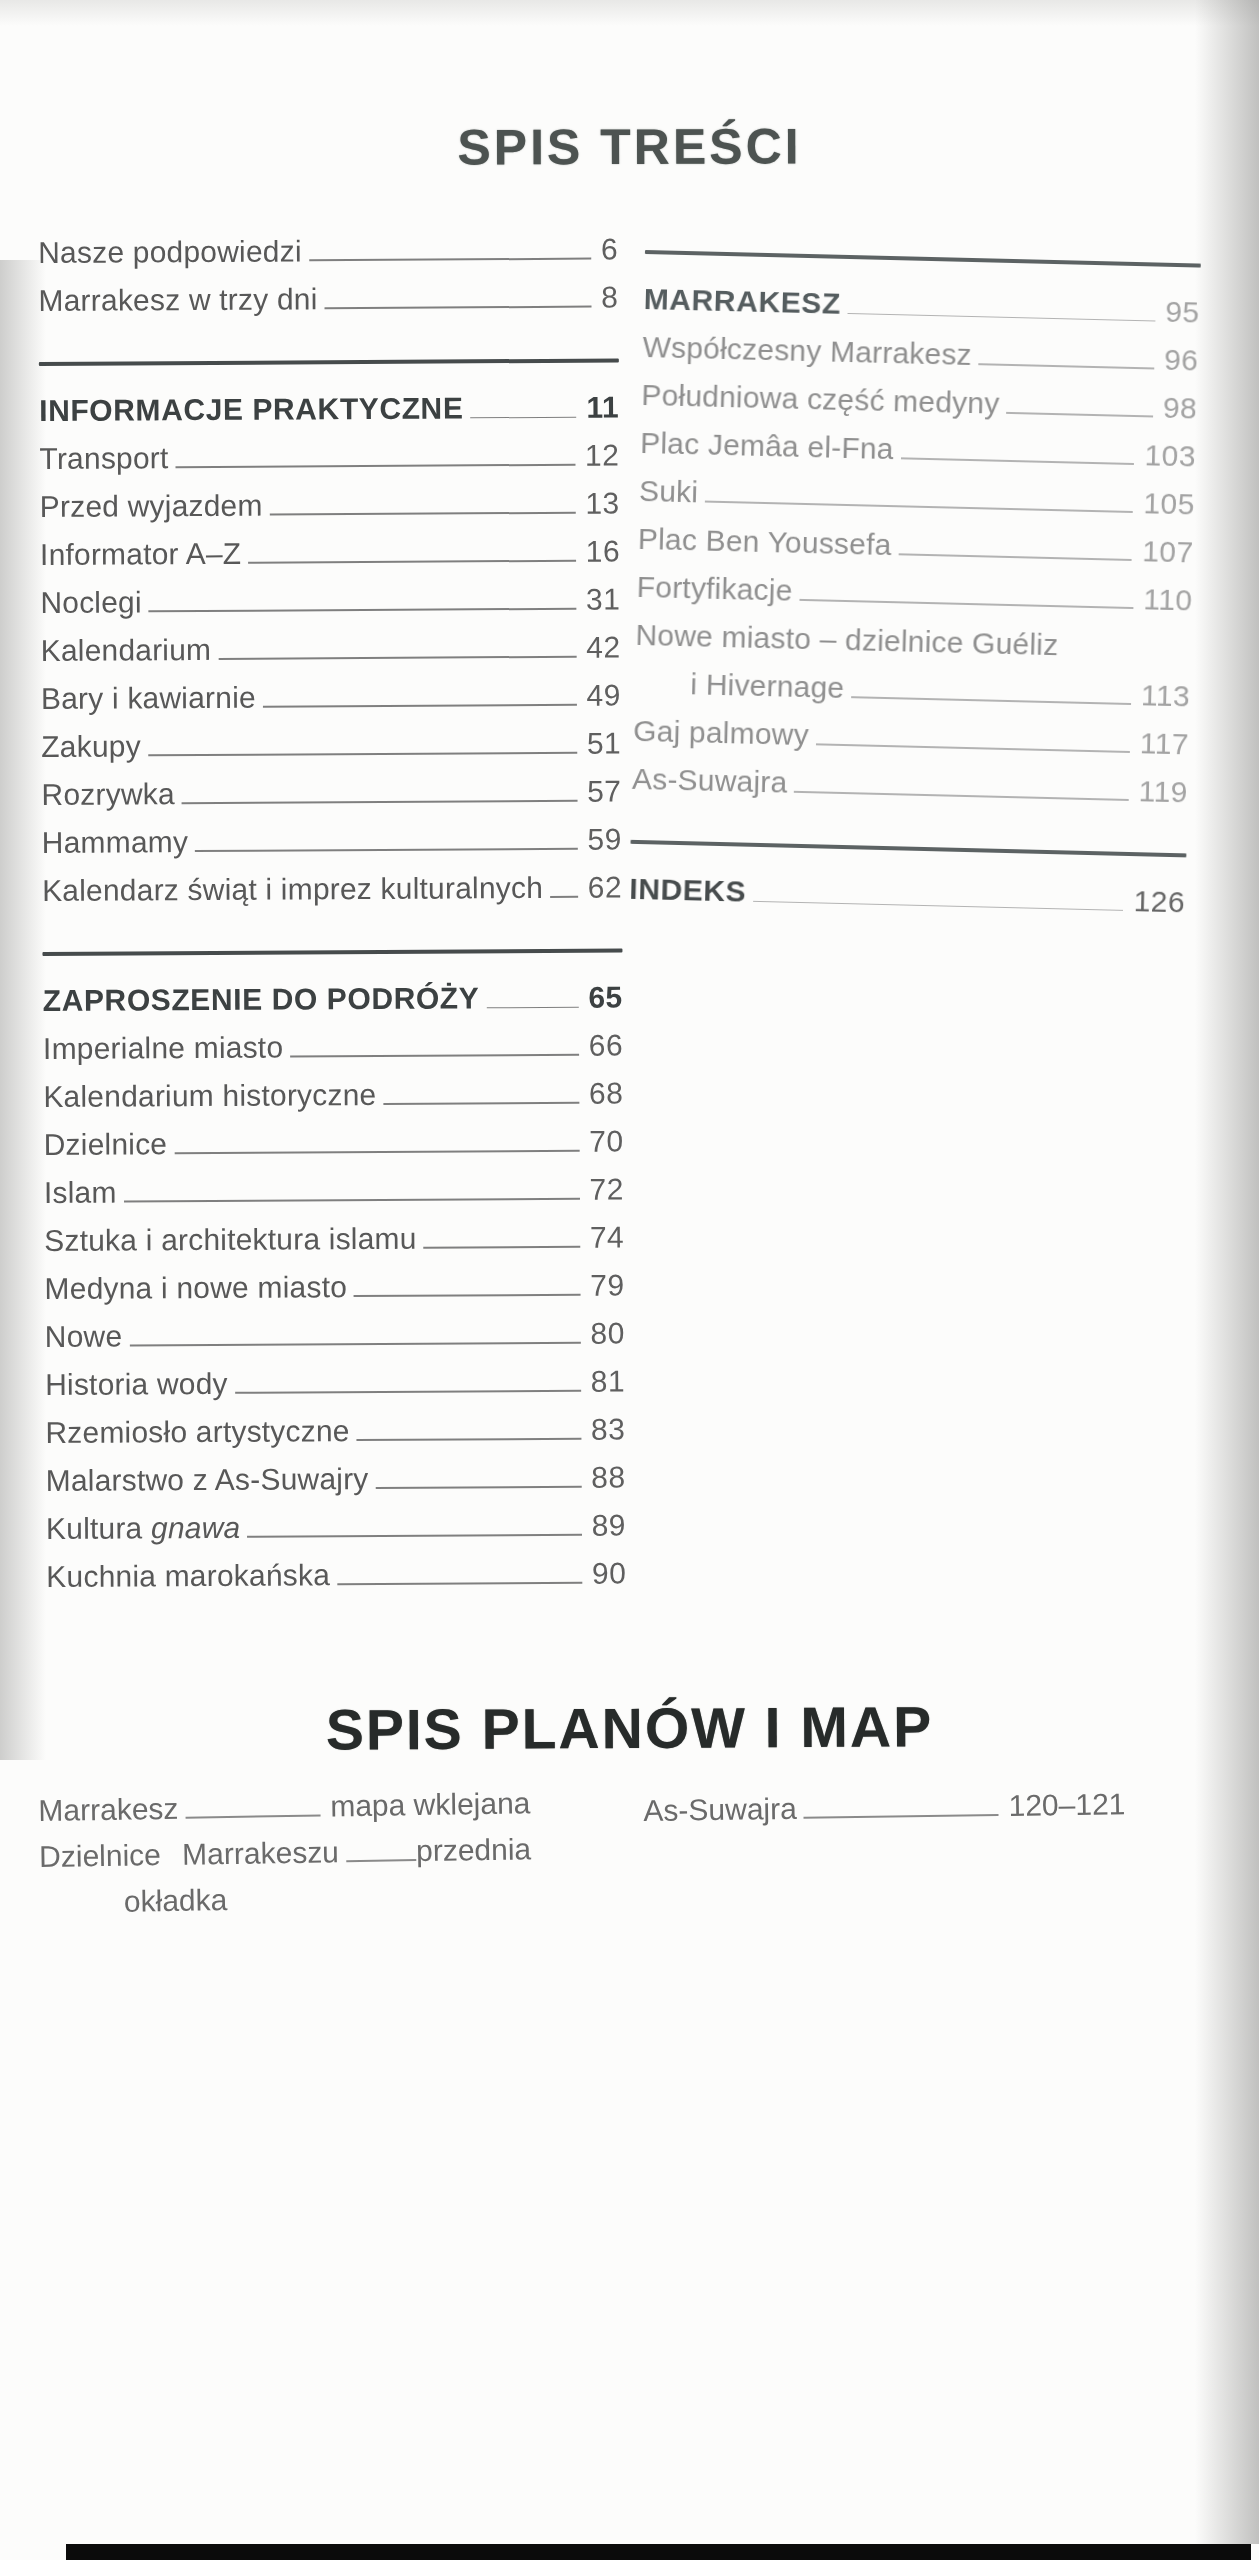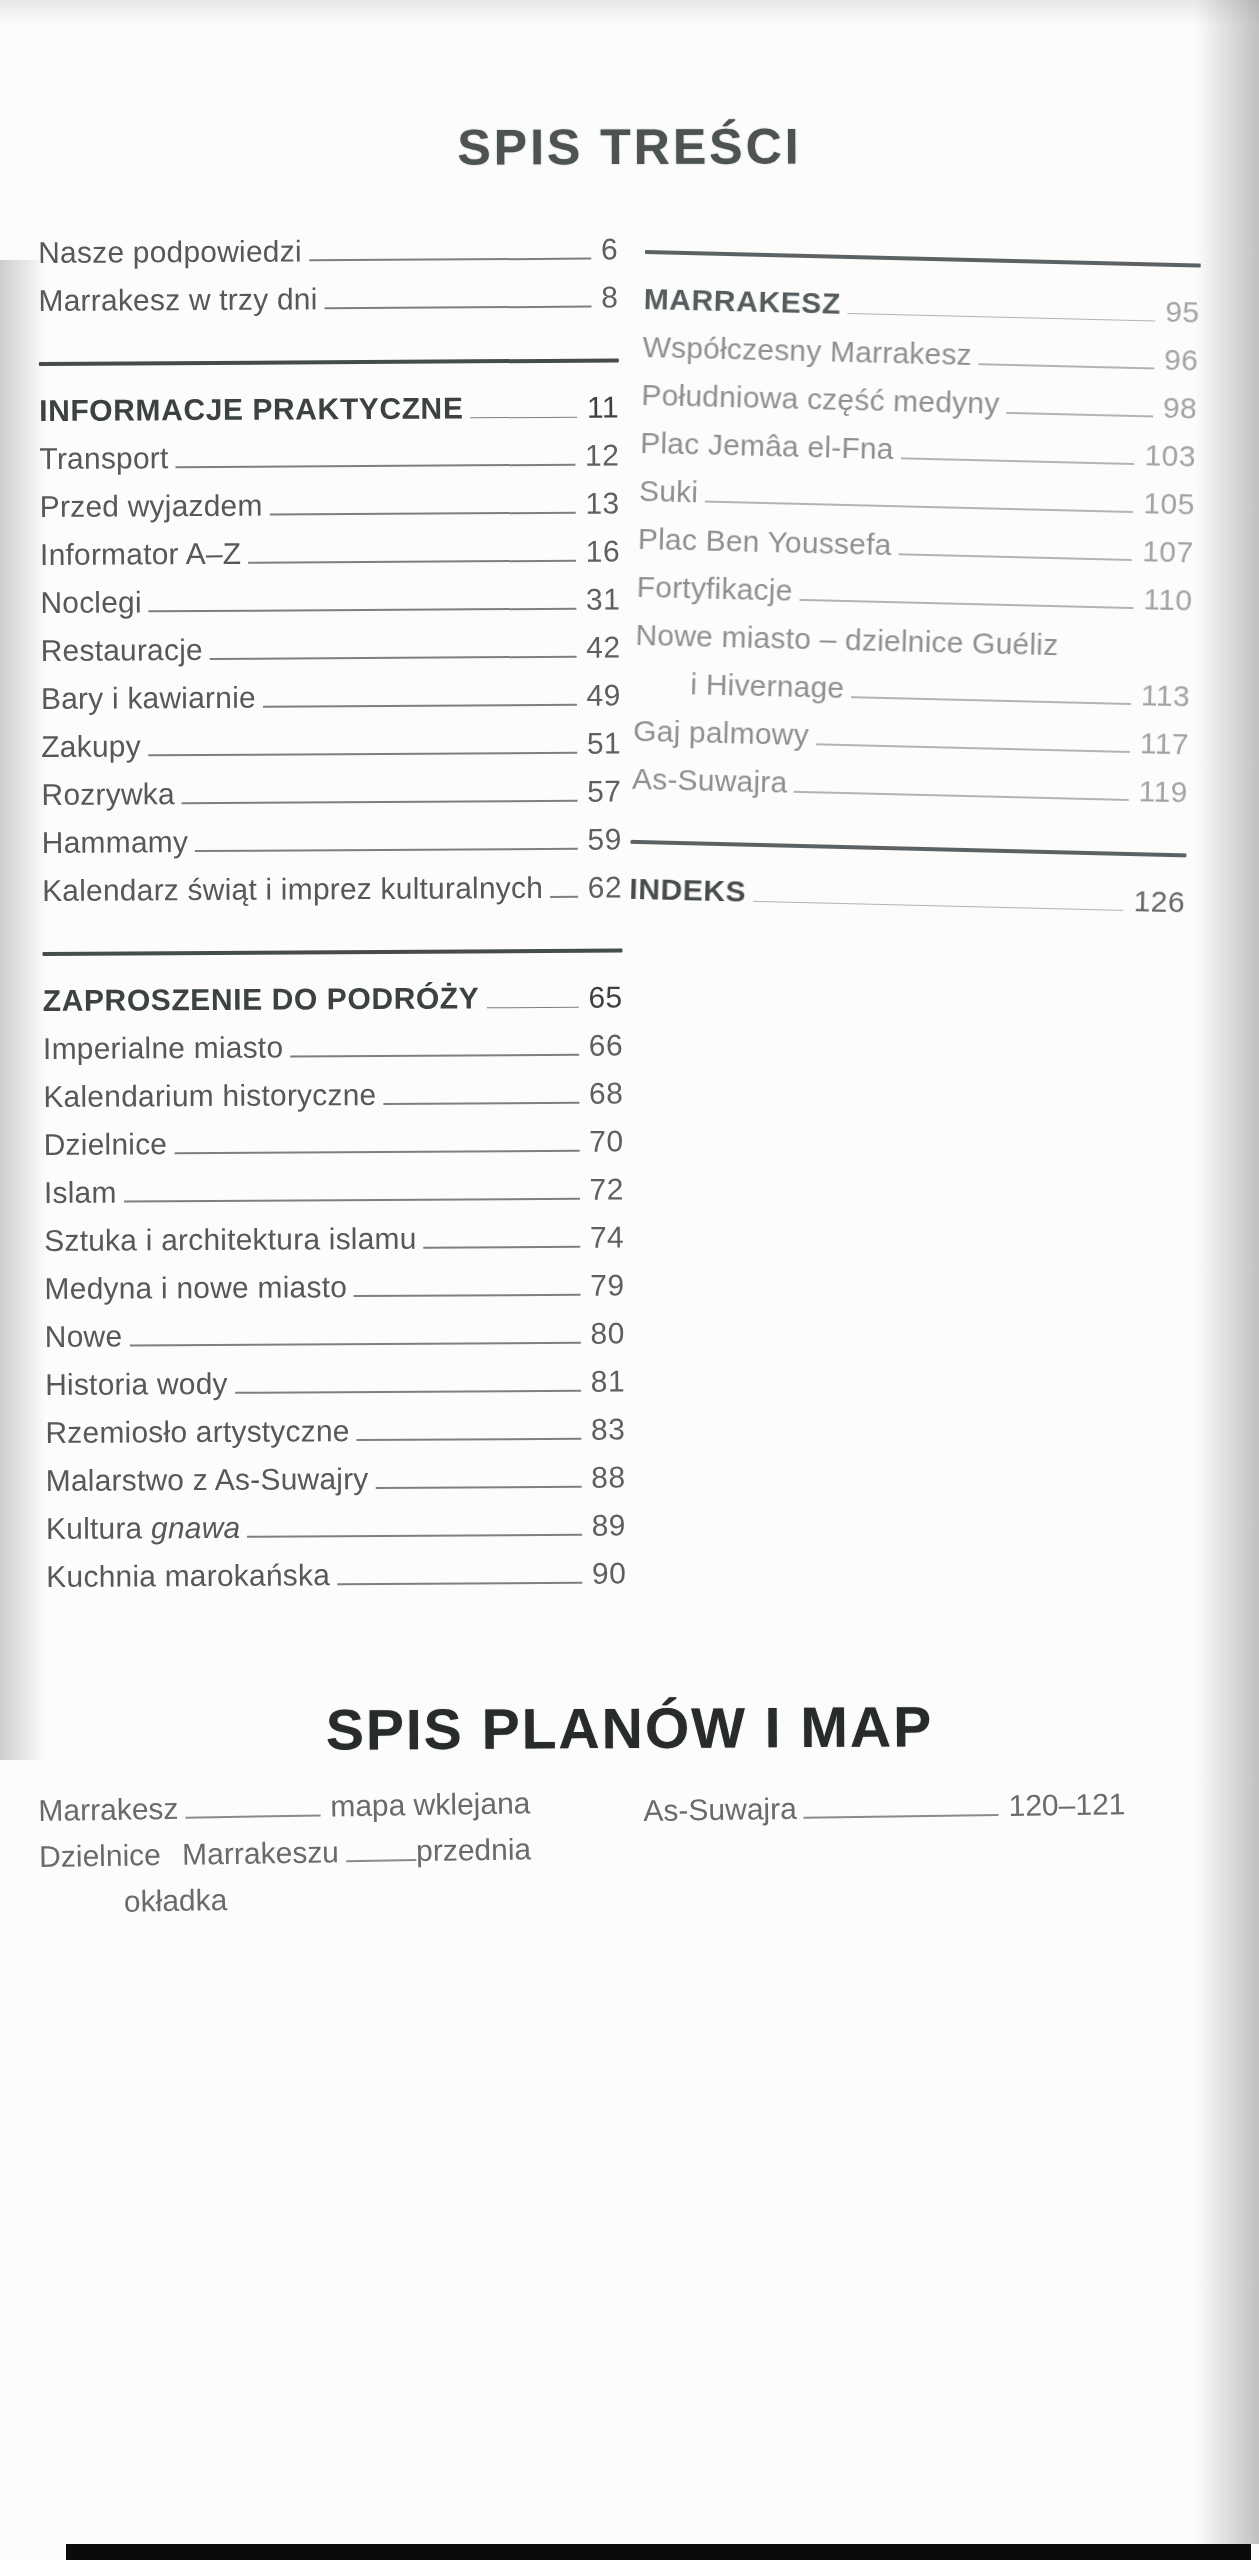--- a/index.html
+++ b/index.html
@@ -58,21 +58,21 @@
                  margin:0 10px 7px 7px; }
   #toc-right .row .leader { border-bottom-color:#b3b3b3; }
   .row .num { letter-spacing:0.5px; }
   #toc-left .row .num { color:#5f5f5f; }
   #toc-right .row .num { color:#a3a3a3; }
 
   .header-row { height:54px; font-weight:bold; }
   .header-row .label { letter-spacing:0.6px; color:#3c4142; }
   #toc-right .header-row .label { color:#555d5f; }
   .header-row .leader { border-bottom-width:1.5px; }
-  #toc-left .header-row .num { color:#3c4142; font-weight:normal; }
+  #toc-left .header-row .num { color:#3c4142; font-weight:bold; }
   #toc-right .header-row .num { font-weight:normal; }
   #toc-right .block-indeks .header-row .label { color:#474c4d; }
   #toc-right .block-indeks .header-row .num { color:#666666; }
 
   .row.indent { padding-left:56px; }
   em { font-style:italic; }
 
   
   .maps-col { position:absolute; top:1782px; font-size:30px; color:#6a6a6a; }
   #maps-left  { left:38px;  width:492px; transform:rotate(-0.9deg); transform-origin:0 0; }
@@ -129,21 +129,21 @@
         <span class="label">Informator A–Z</span>
         <span class="leader"></span>
         <span class="num">16</span>
       </div>
       <div class="row">
         <span class="label">Noclegi</span>
         <span class="leader"></span>
         <span class="num">31</span>
       </div>
       <div class="row">
-        <span class="label">Restauracje</span>
+        <span class="label">Kalendarium</span>
         <span class="leader"></span>
         <span class="num">42</span>
       </div>
       <div class="row">
         <span class="label">Bary i kawiarnie</span>
         <span class="leader"></span>
         <span class="num">49</span>
       </div>
       <div class="row">
         <span class="label">Zakupy</span>

